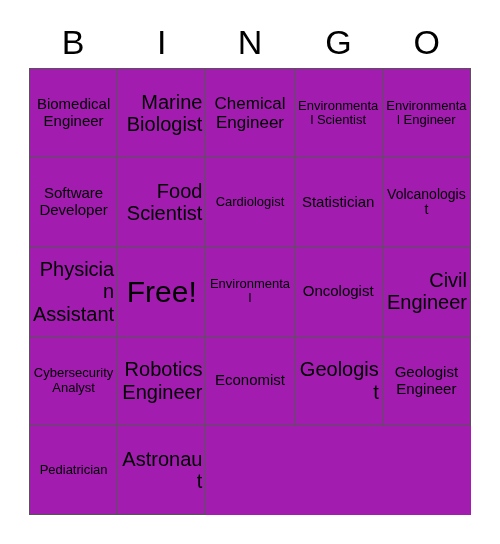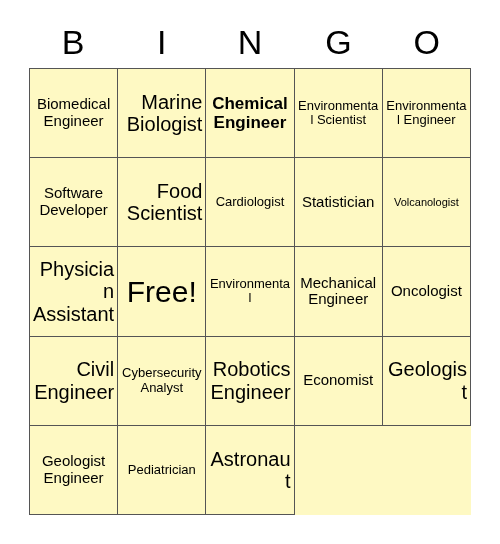--- a/index.html
+++ b/index.html
@@ -45,21 +45,21 @@
     left: 29px;
     top: 68px;
     width: 442px;
     height: 447px;
     box-sizing: border-box;
     display: grid;
     grid-template-columns: repeat(5, 1fr);
     grid-template-rows: repeat(5, 1fr);
     border-top: 1px solid #555555;
     border-left: 1px solid #555555;
-    background: #fef9c3;
+    background: #a21caf;
   }
   .cell {
     box-sizing: border-box;
     border-right: 1px solid #555555;
     border-bottom: 1px solid #555555;
     display: flex;
     align-items: center;
     justify-content: center;
     text-align: center;
     padding: 2px 3px;
@@ -69,24 +69,24 @@
     display: block;
     width: 100%;
     line-height: 1.12;
     font-weight: 400;
     color: #000000;
     word-wrap: break-word;
   }
   
   .fs-xxl { font-size: 30px; }
   .fs-xl  { font-size: 20px; text-align: right; }
-  .fs-l   { font-size: 17px; font-weight: bold; }
+  .fs-l   { font-size: 17px; }
   .fs-m   { font-size: 15px; }
   .fs-s   { font-size: 13px; }
-  .fs-xs  { font-size: 11px; }
+  .fs-xs  { font-size: 14px; }
 </style>
 </head>
 <body>
 
 <div class="card">
 
   <div class="header">
     <div class="header-letter">B</div>
     <div class="header-letter">I</div>
     <div class="header-letter">N</div>
@@ -128,23 +128,20 @@
       <div class="cell">
         <span class="cell-text fs-xl">Physician Assistant</span>
       </div>
       <div class="cell">
         <span class="cell-text fs-xxl">Free!</span>
       </div>
       <div class="cell">
         <span class="cell-text fs-s">Environmental</span>
       </div>
       <div class="cell">
-        <span class="cell-text fs-m">Mechanical Engineer</span>
-      </div>
-      <div class="cell">
         <span class="cell-text fs-m">Oncologist</span>
       </div>
       <div class="cell">
         <span class="cell-text fs-xl">Civil Engineer</span>
       </div>
       <div class="cell">
         <span class="cell-text fs-s">Cybersecurity Analyst</span>
       </div>
       <div class="cell">
         <span class="cell-text fs-xl">Robotics Engineer</span>

